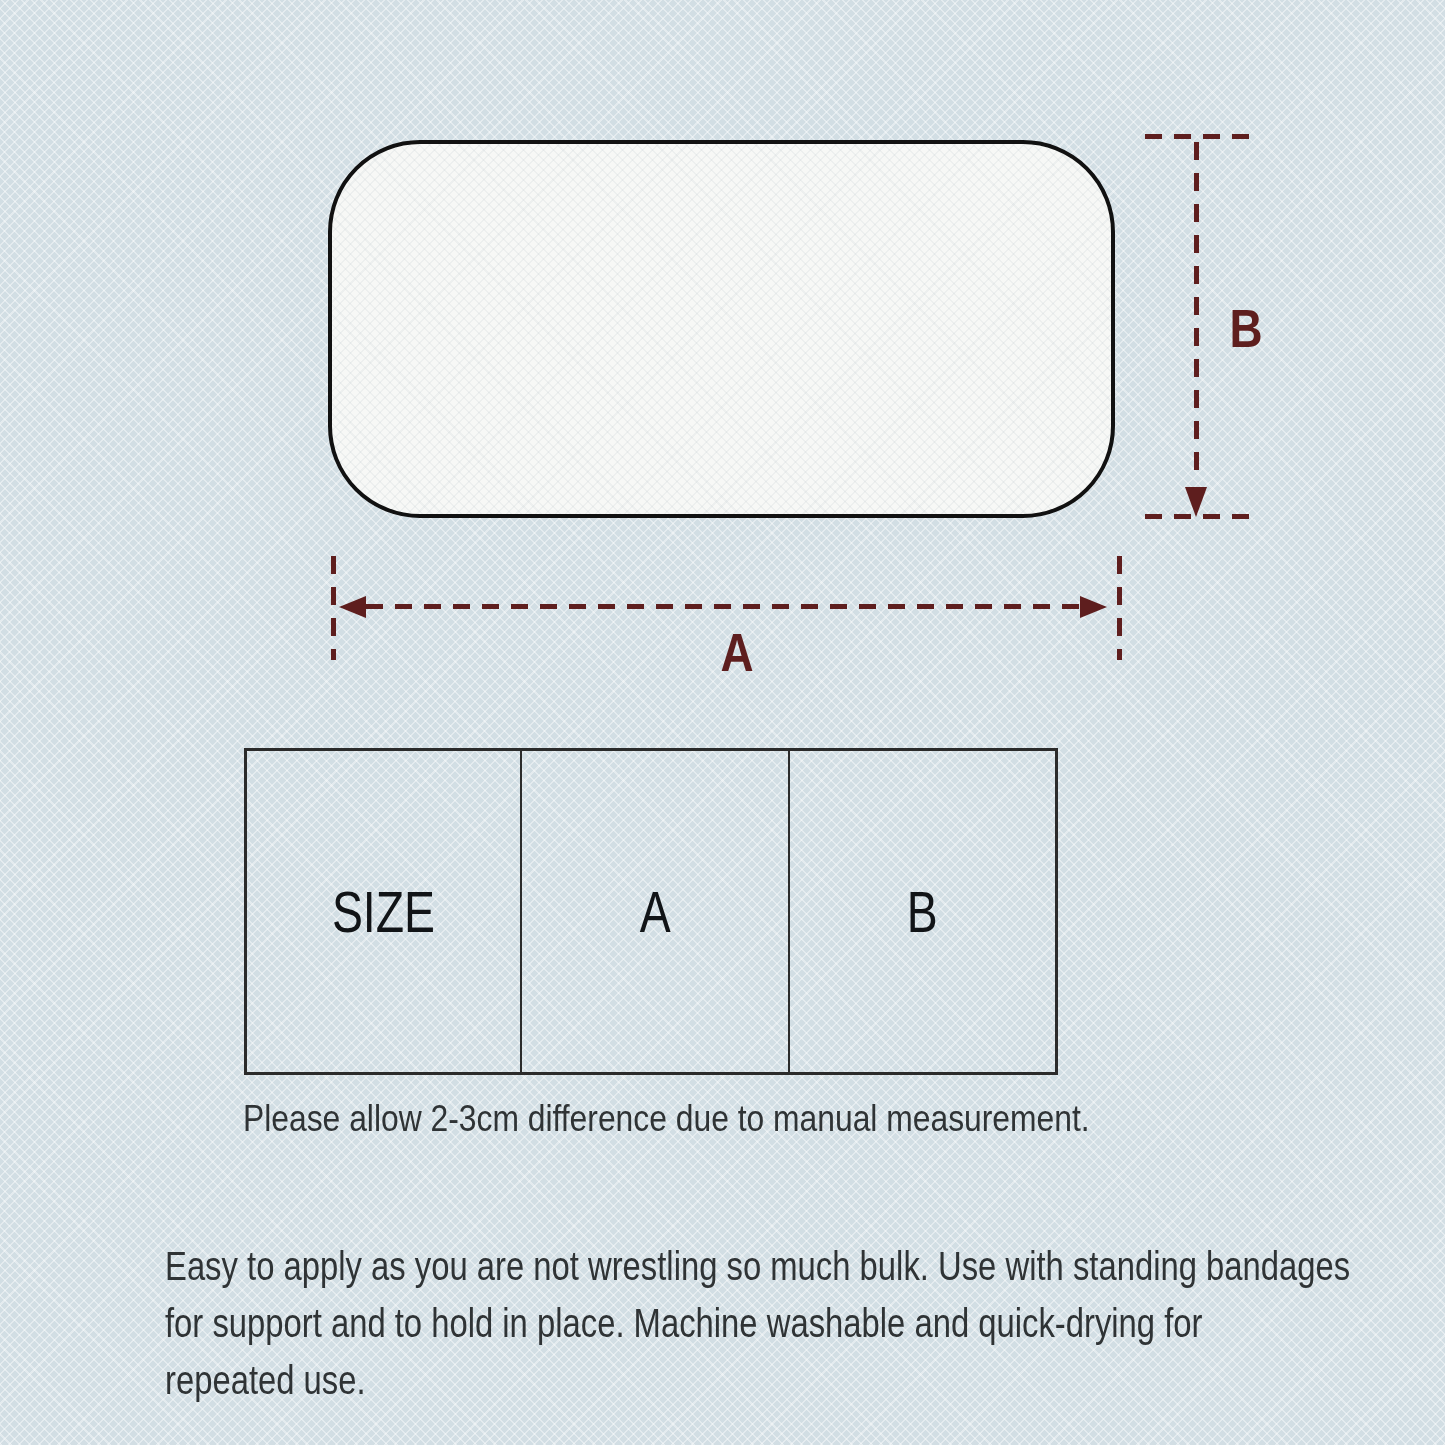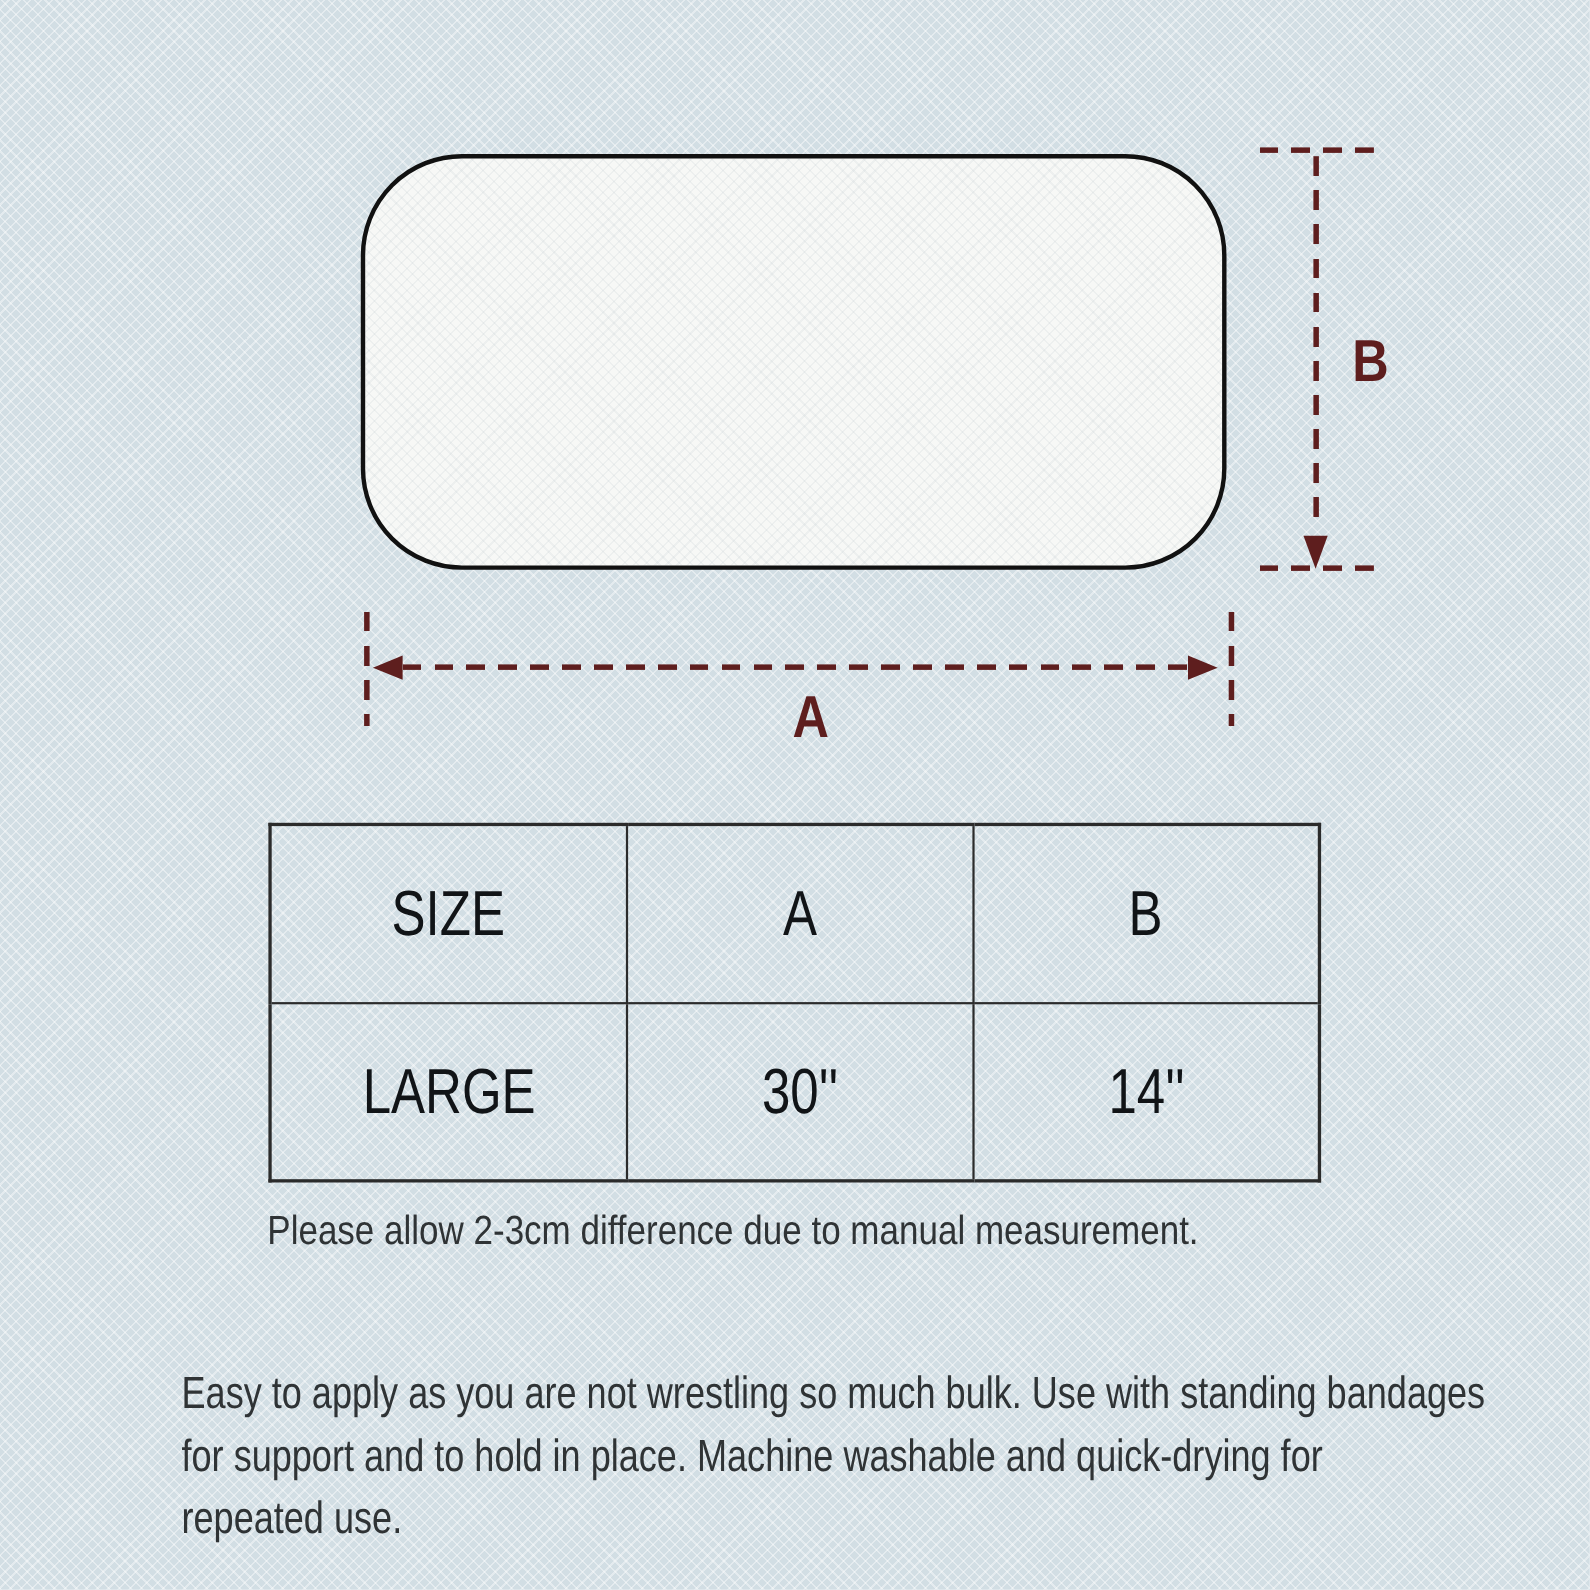--- a/index.html
+++ b/index.html
@@ -82,21 +82,21 @@
   .tick-a-right{left:1117px;top:556px;height:104px;}
   .line-a{left:366px;top:604px;width:714px;}
   .arr-a-left{left:339px;top:596px;}
   .arr-a-right{left:1080px;top:596px;}
   .label-a{left:737px;top:652px;}
 
   
   .size-table{
     position:absolute;
     left:244px;top:748px;
-    width:957px;height:327px;
+    width:814px;height:327px;
     border-collapse:collapse;
     table-layout:fixed;
     border-radius:11px;
   }
   .size-table td{
     border:2px solid var(--table-border);
     text-align:center;vertical-align:middle;
     height:109px;
     color:#111417;
   }
@@ -153,25 +153,20 @@
         <col style="width:34%">
         <col style="width:33%">
         <col style="width:33%">
       </colgroup>
     <tbody>
       <tr>
         <td><span class="cell-text">SIZE</span></td>
         <td><span class="cell-text">A</span></td>
         <td><span class="cell-text">B</span></td>
       </tr>
-      <tr>
-        <td><span class="cell-text">LARGE</span></td>
-        <td><span class="cell-text">30''</span></td>
-        <td><span class="cell-text">14''</span></td>
-      </tr>
     </tbody>
   </table>
 
   <div class="caption">Please allow 2-3cm difference due to manual measurement.</div>
 
   <div class="description">
     <div>Easy to apply as you are not wrestling so much bulk. Use with standing bandages</div>
     <div>for support and to hold in place. Machine washable and quick-drying for</div>
     <div>repeated use.</div>
   </div>

